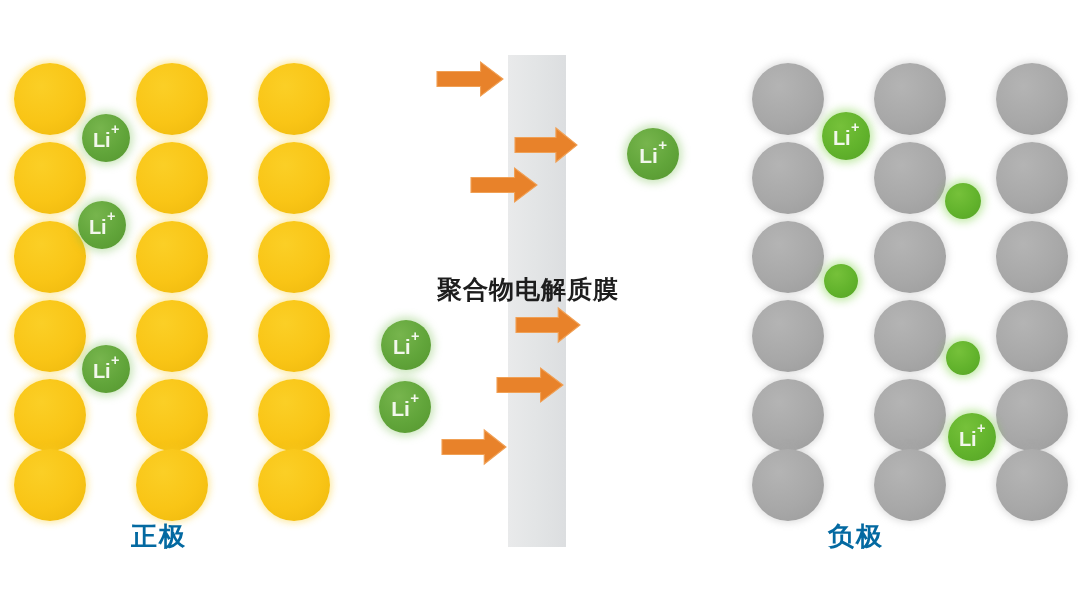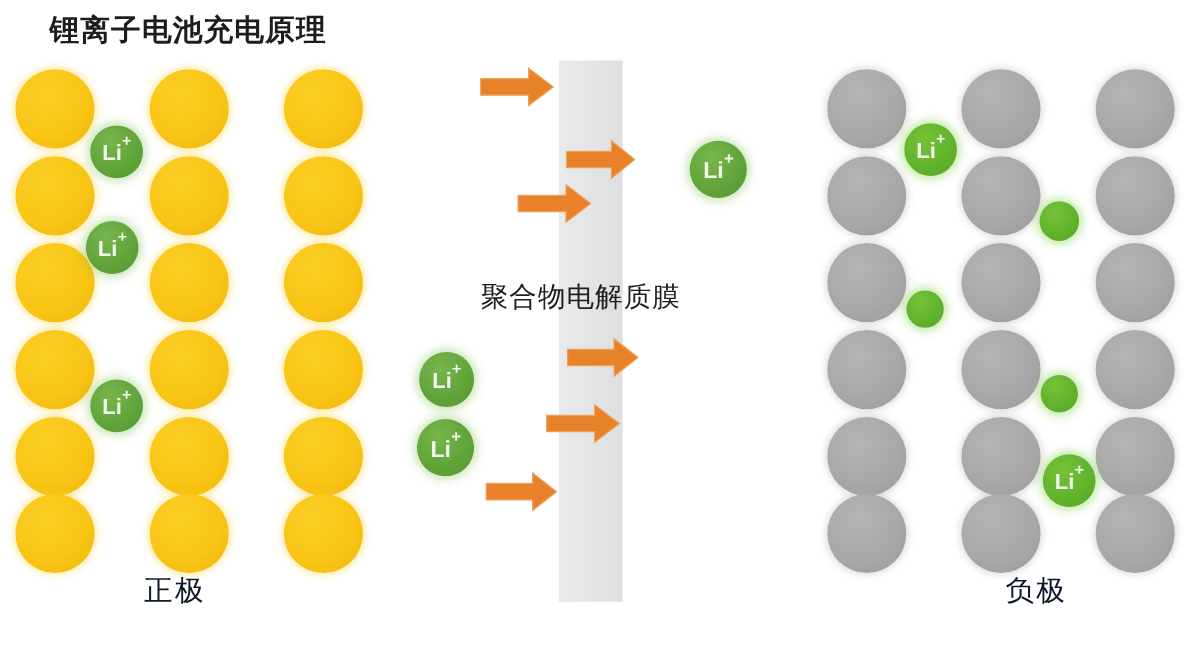--- a/index.html
+++ b/index.html
@@ -70,24 +70,25 @@
   }
 
   
   .membrane{
     position:absolute;
     background:linear-gradient(to right,#e9eaeb 0%,#e3e5e6 45%,#dcdee0 100%);
   }
   .membrane-label{
     position:absolute;
     font-size:25px;
-    font-weight:400;
+    font-weight:700;
     color:#1d1d1d;
     letter-spacing:1px;
     white-space:nowrap;
+    margin-top:20px;
   }
 
   
   .arrow{position:absolute;}
   .arrow svg{display:block;overflow:visible;}
 
   
   .big-arrow{position:absolute;}
   .big-arrow svg{display:block;overflow:visible;}
   .big-arrow .cap{
@@ -97,32 +98,31 @@
     font-size:29px;
     letter-spacing:3px;
     text-shadow:0 1px 2px rgba(140,70,10,.45);
     white-space:nowrap;
   }
 
   
   .electrode-caption{
     position:absolute;
     font-size:26px;
-    font-weight:400;
-    color:#0f172a;
+    font-weight:700;
+    color:#0369a1;
     letter-spacing:2px;
     white-space:nowrap;
   }
 </style>
 </head>
 <body>
 
 <div id="stage">
 
-  <div class="title">锂离子电池充电原理</div>
 
   <div id="cathode-layer">
       <div class="particle cathode" style="left: 14px; top: 63px; width: 72px; height: 72px;"></div>
       <div class="particle cathode" style="left: 136px; top: 63px; width: 72px; height: 72px;"></div>
       <div class="particle cathode" style="left: 258px; top: 63px; width: 72px; height: 72px;"></div>
       <div class="particle cathode" style="left: 14px; top: 142px; width: 72px; height: 72px;"></div>
       <div class="particle cathode" style="left: 136px; top: 142px; width: 72px; height: 72px;"></div>
       <div class="particle cathode" style="left: 258px; top: 142px; width: 72px; height: 72px;"></div>
       <div class="particle cathode" style="left: 14px; top: 221px; width: 72px; height: 72px;"></div>
       <div class="particle cathode" style="left: 136px; top: 221px; width: 72px; height: 72px;"></div>
@@ -220,15 +220,15 @@
       <div class="ion bright" style="left: 946px; top: 341px; width: 34px; height: 34px;"></div>
       <div class="ion bright" style="left: 948px; top: 413px; width: 48px; height: 48px; font-size: 20px;">
         <span>Li<span class="sup">+</span></span>
       </div>
     </div>
 
   <div class="membrane-label" style="left: 437px; top: 253px;">聚合物电解质膜</div>
 
 
   <div class="electrode-caption" id="cap-cathode" style="left: 131px; top: 519px;">正极</div>
-  <div class="electrode-caption" id="cap-anode" style="left: 914px; top: 519px;">负极</div>
+  <div class="electrode-caption" id="cap-anode" style="left: 828px; top: 519px;">负极</div>
 
 </div>
 
 </body></html>

